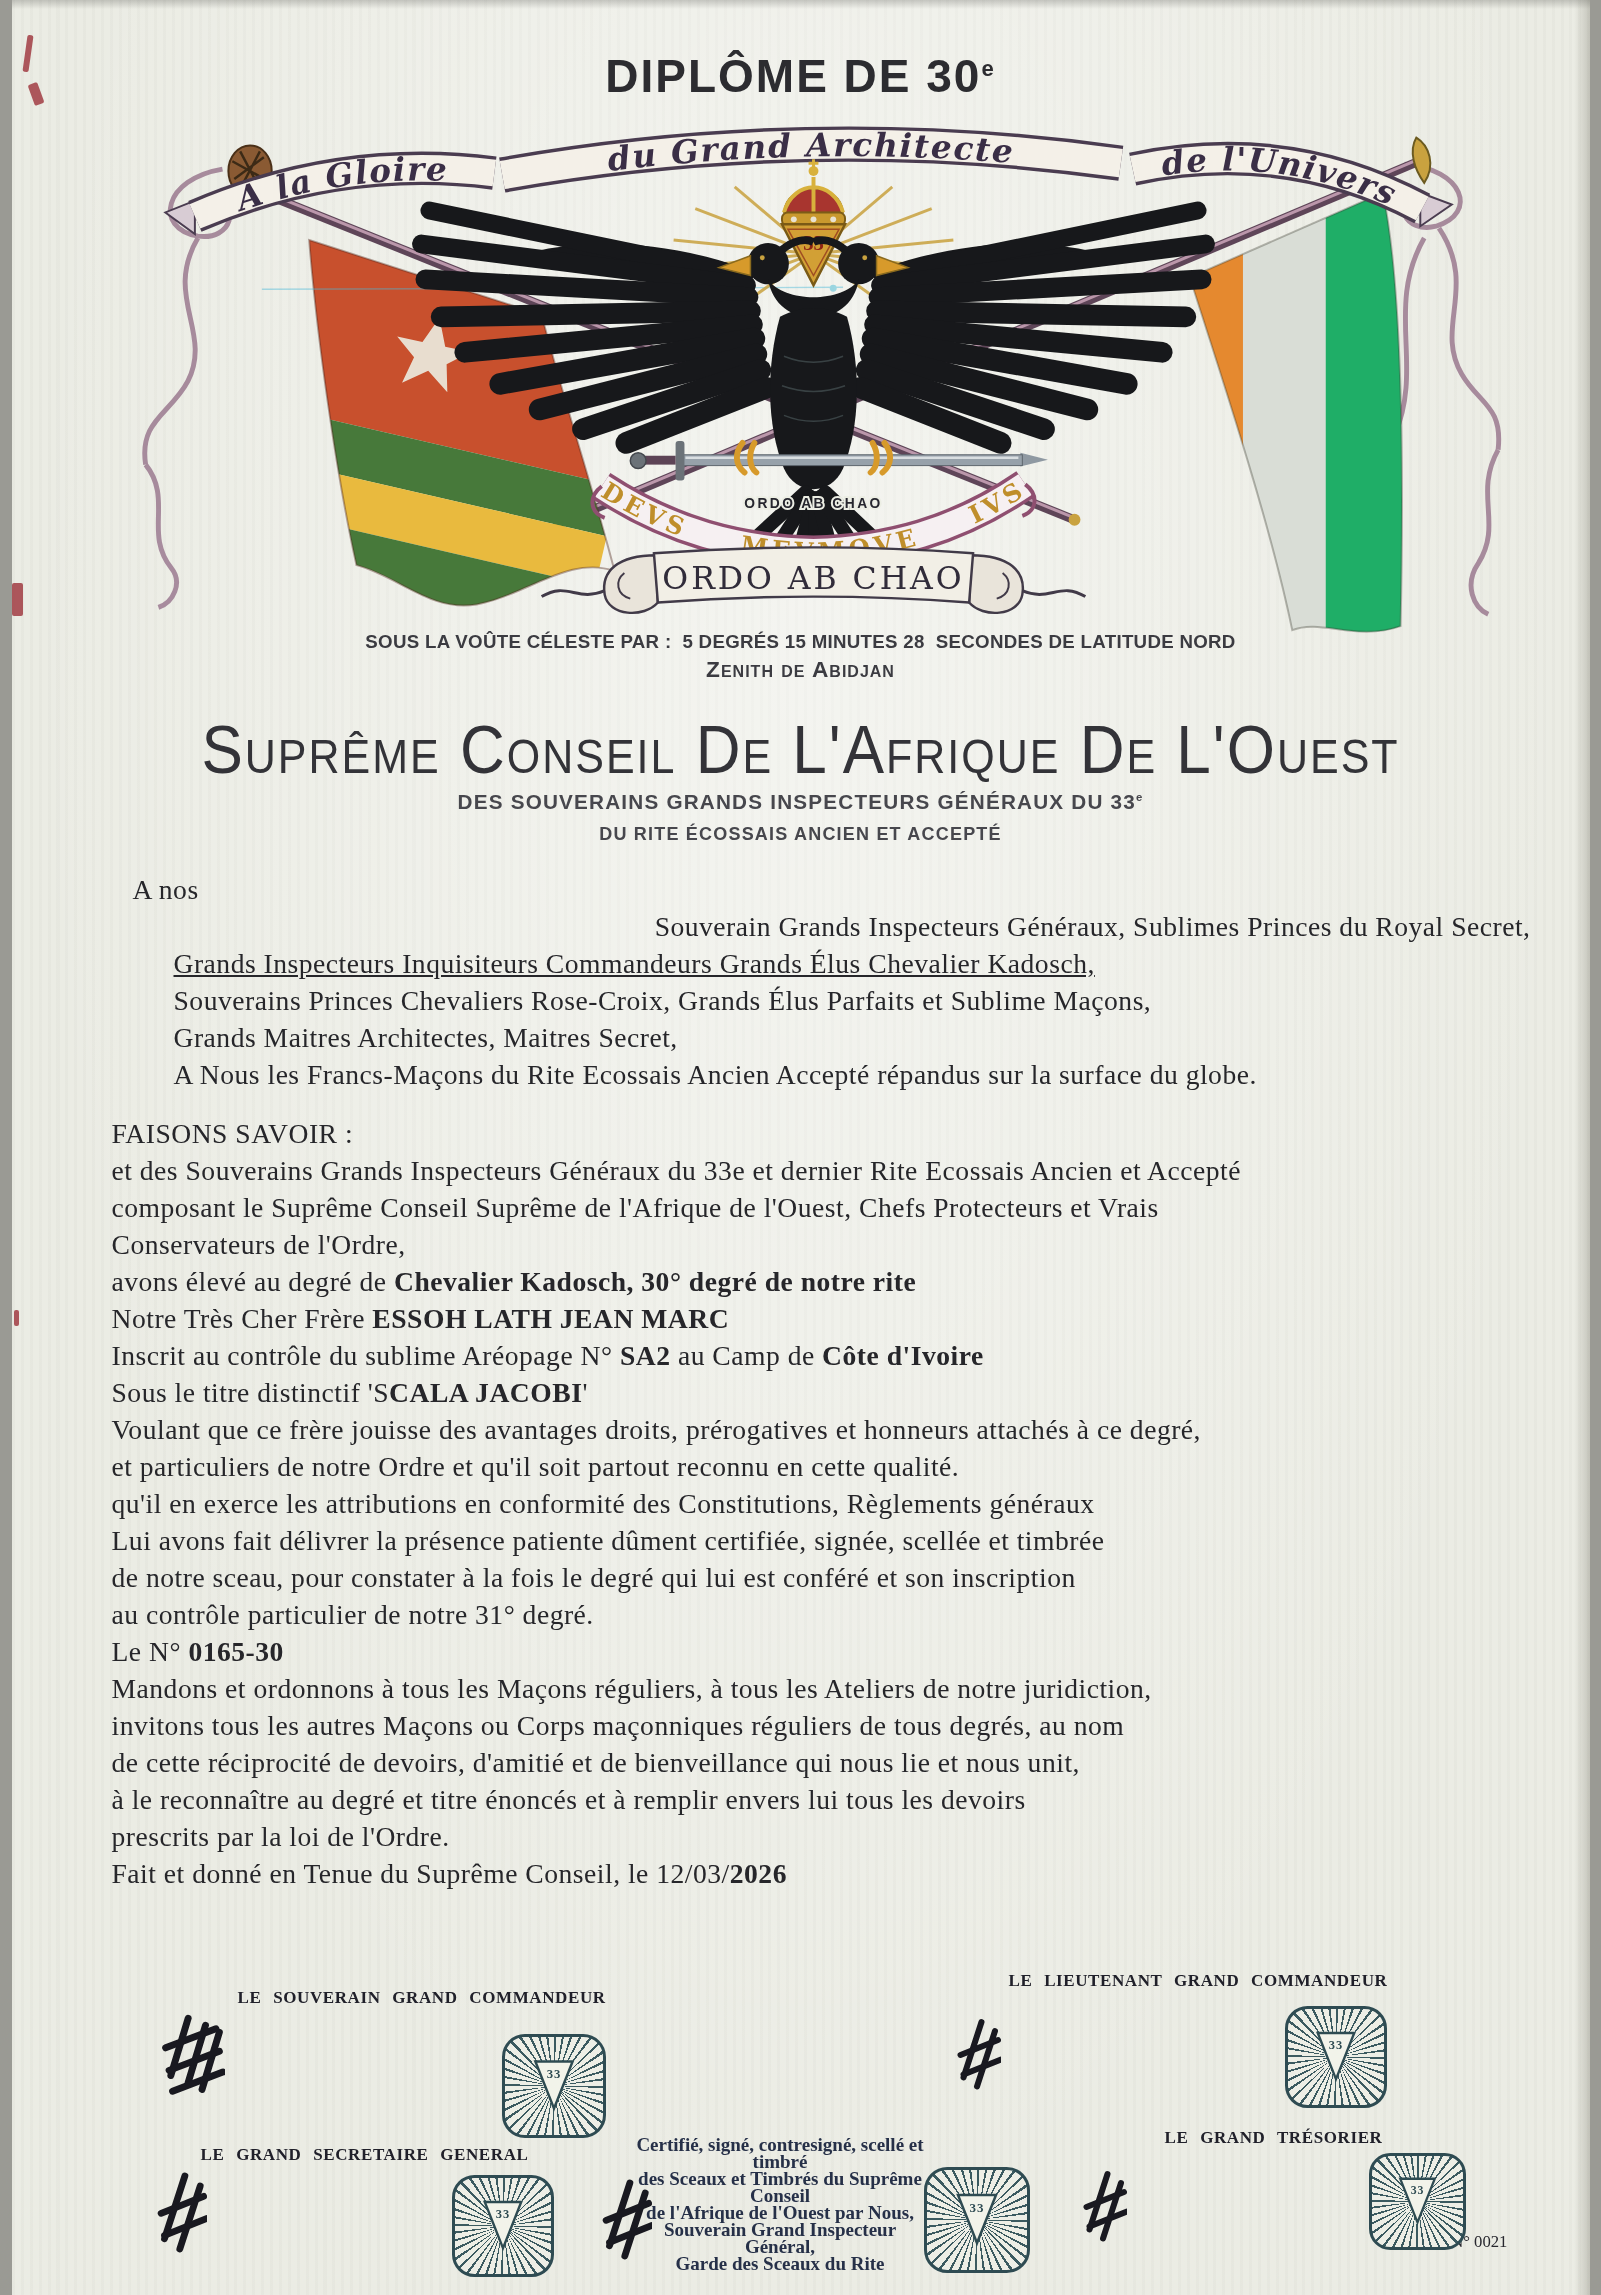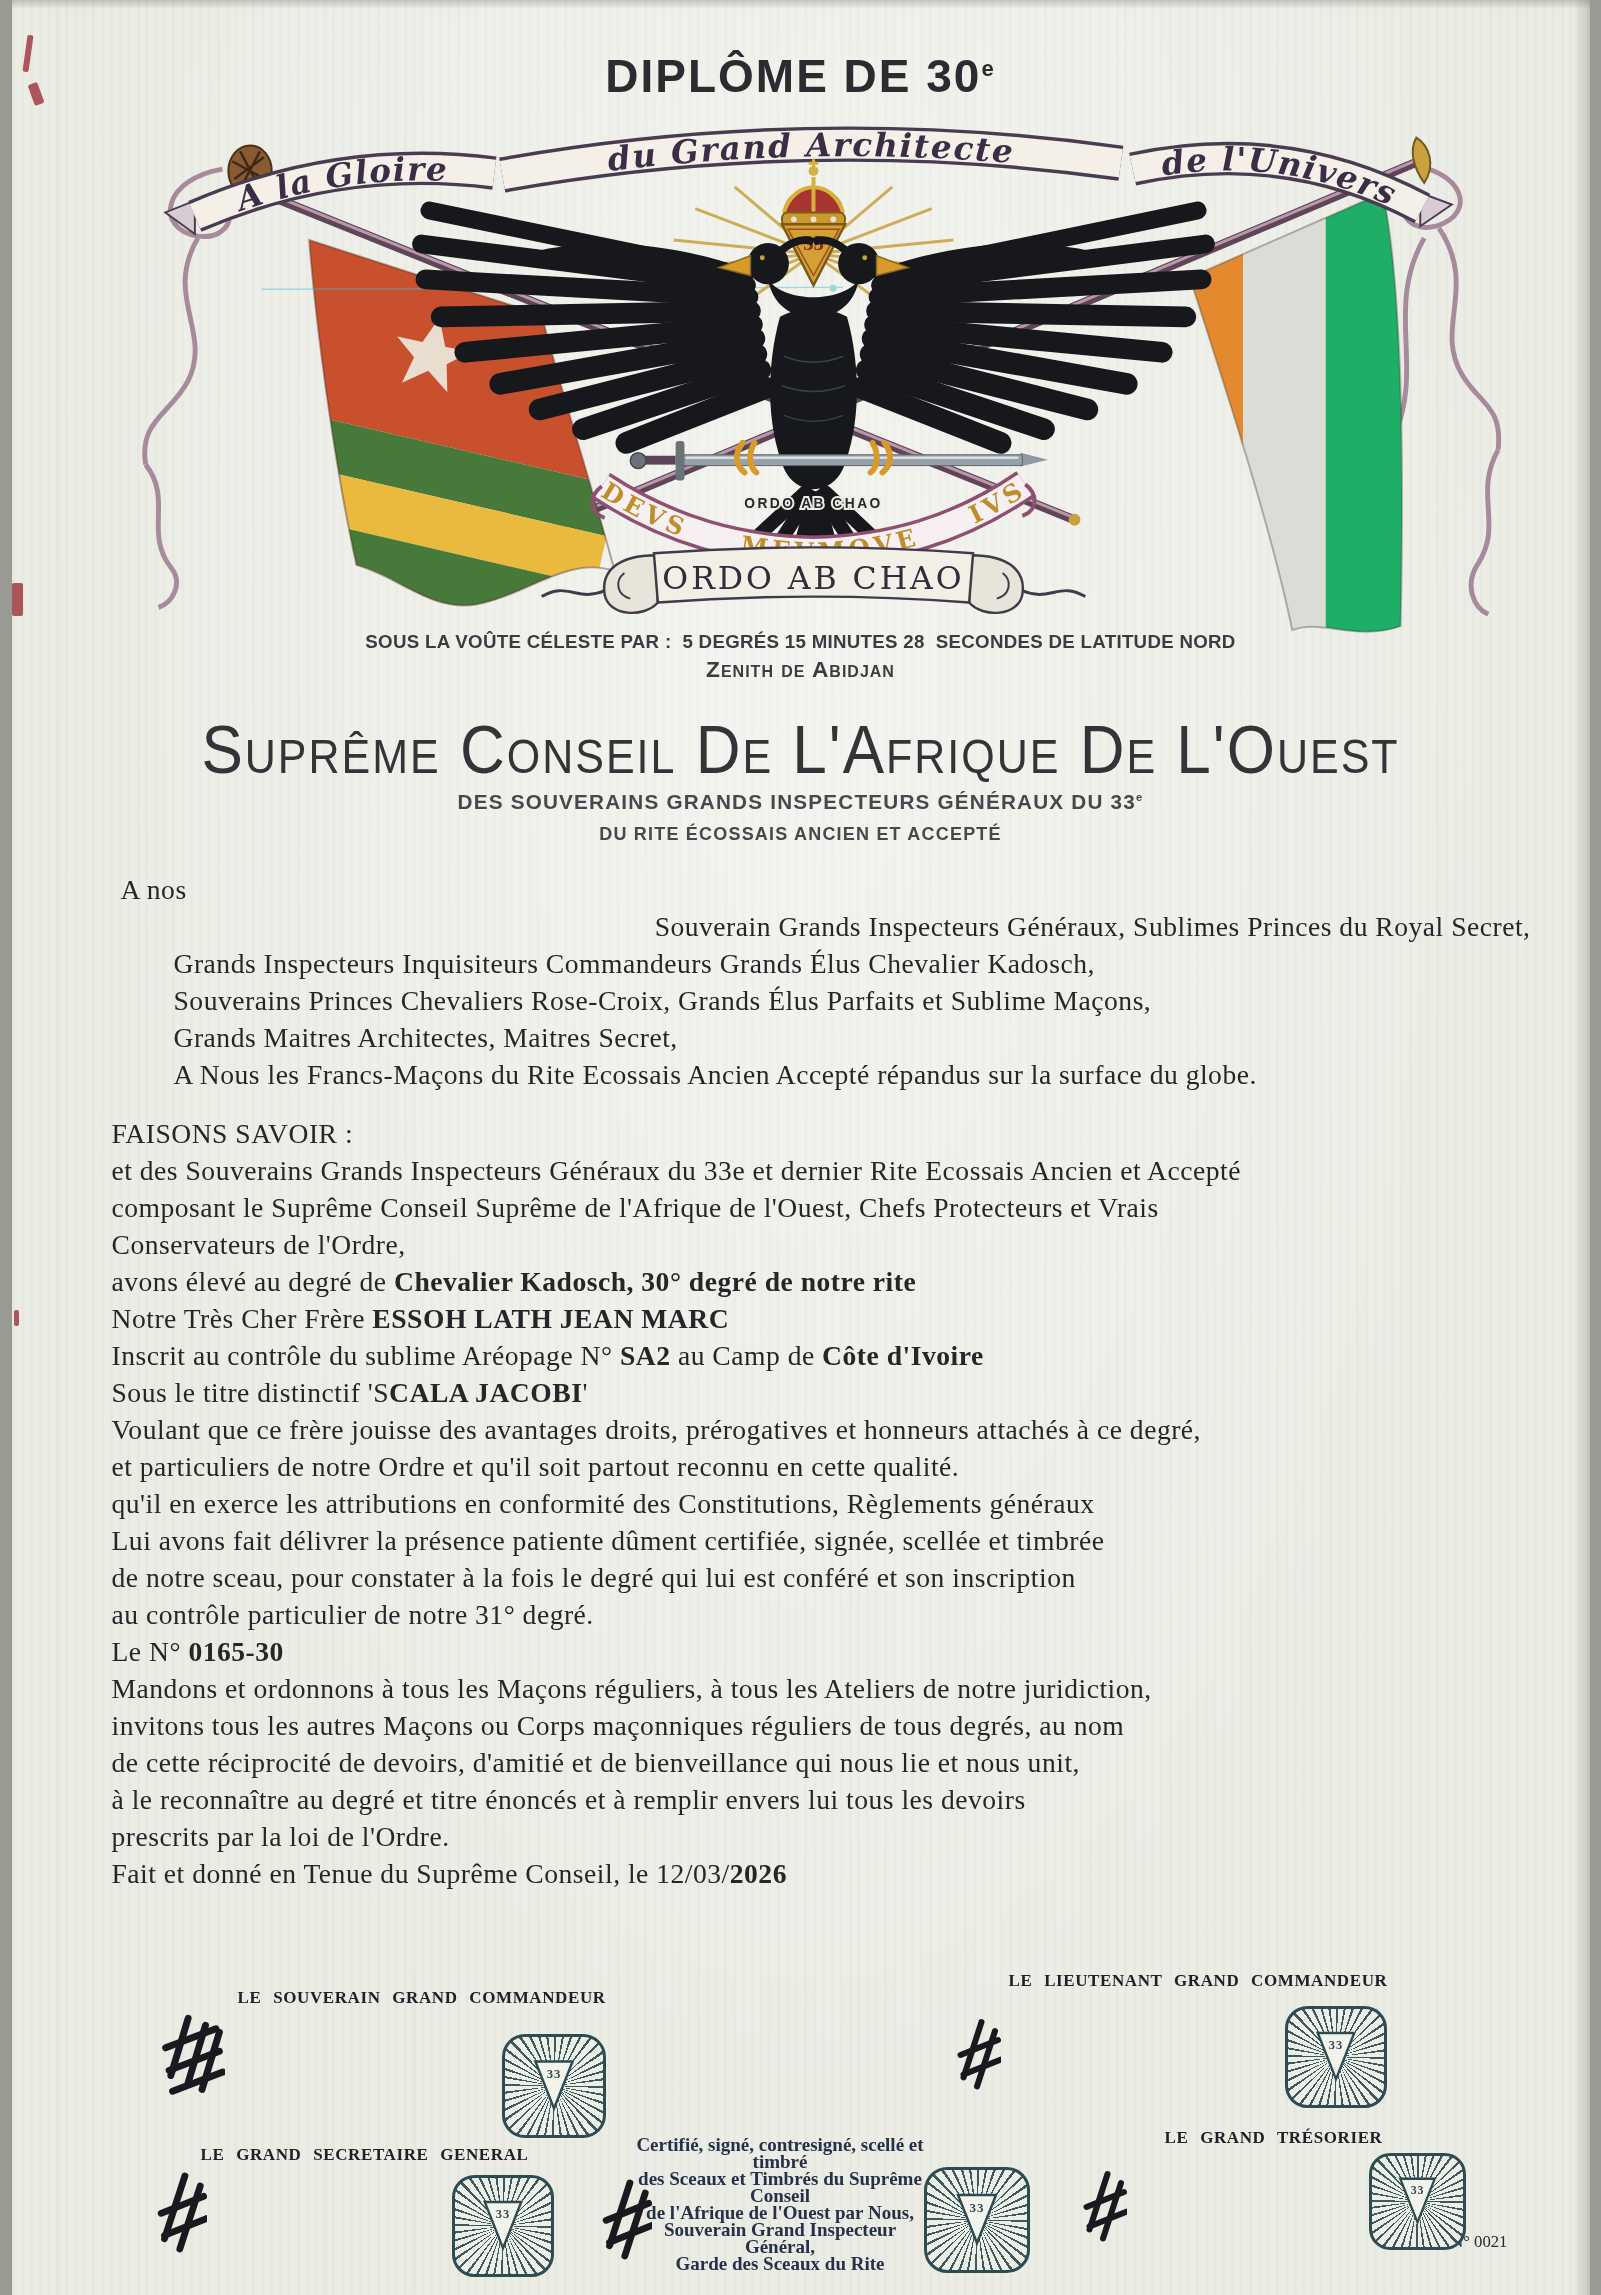--- a/index.html
+++ b/index.html
@@ -274,23 +274,23 @@
   </svg>
 
   <div class="center" id="latitude">SOUS LA VOÛTE CÉLESTE PAR :  5 DEGRÉS 15 MINUTES 28  SECONDES DE LATITUDE NORD</div>
   <div class="center" id="zenith">Zenith de Abidjan</div>
 
   <div class="center" id="council-title">Suprême Conseil De L'Afrique De L'Ouest</div>
   <div class="center" id="council-sub1"><span>DES SOUVERAINS GRANDS INSPECTEURS GÉNÉRAUX DU 33</span><sup>e</sup></div>
   <div class="center" id="council-sub2">DU RITE ÉCOSSAIS ANCIEN ET ACCEPTÉ</div>
 
   <div class="bodytext" id="body-text">
-      <div class="bline" style="margin-left: 9px;"><span>A nos</span></div>
+      <div class="bline" style="margin-left: 21px;"><span>A nos</span></div>
       <div class="bline" style="margin-left: 62px; text-align: right;"><span>Souverain Grands Inspecteurs Généraux, Sublimes Princes du Royal Secret,</span></div>
-      <div class="bline" style="margin-left: 62px;"><span>Grands Inspecteurs Inquisiteurs Commandeurs Grands Élus Chevalier Kadosch,</span></div>
+      <div class="bline" style="margin-left: 62px; text-decoration: underline;"><span>Grands Inspecteurs Inquisiteurs Commandeurs Grands Élus Chevalier Kadosch,</span></div>
       <div class="bline" style="margin-left: 62px;"><span>Souverains Princes Chevaliers Rose-Croix, Grands Élus Parfaits et Sublime Maçons,</span></div>
       <div class="bline" style="margin-left: 62px;"><span>Grands Maitres Architectes, Maitres Secret,</span></div>
       <div class="bline" style="margin-left: 62px;"><span>A Nous les Francs-Maçons du Rite Ecossais Ancien Accepté répandus sur la surface du globe.</span></div>
       <div class="bline" style="margin-top: 21.7px;"><span>FAISONS SAVOIR :</span></div>
       <div class="bline"><span>et des Souverains Grands Inspecteurs Généraux du 33e et dernier Rite Ecossais Ancien et Accepté</span></div>
       <div class="bline"><span>composant le Suprême Conseil Suprême de l'Afrique de l'Ouest, Chefs Protecteurs et Vrais</span></div>
       <div class="bline"><span>Conservateurs de l'Ordre,</span></div>
       <div class="bline"><span>avons élevé au degré de </span><span class="b">Chevalier Kadosch, 30° degré de notre rite</span></div>
       <div class="bline"><span>Notre Très Cher Frère </span><span class="b">ESSOH LATH JEAN MARC</span></div>
       <div class="bline"><span>Inscrit au contrôle du sublime Aréopage N° </span><span class="b">SA2</span><span> au Camp de </span><span class="b">Côte d'Ivoire</span></div>

